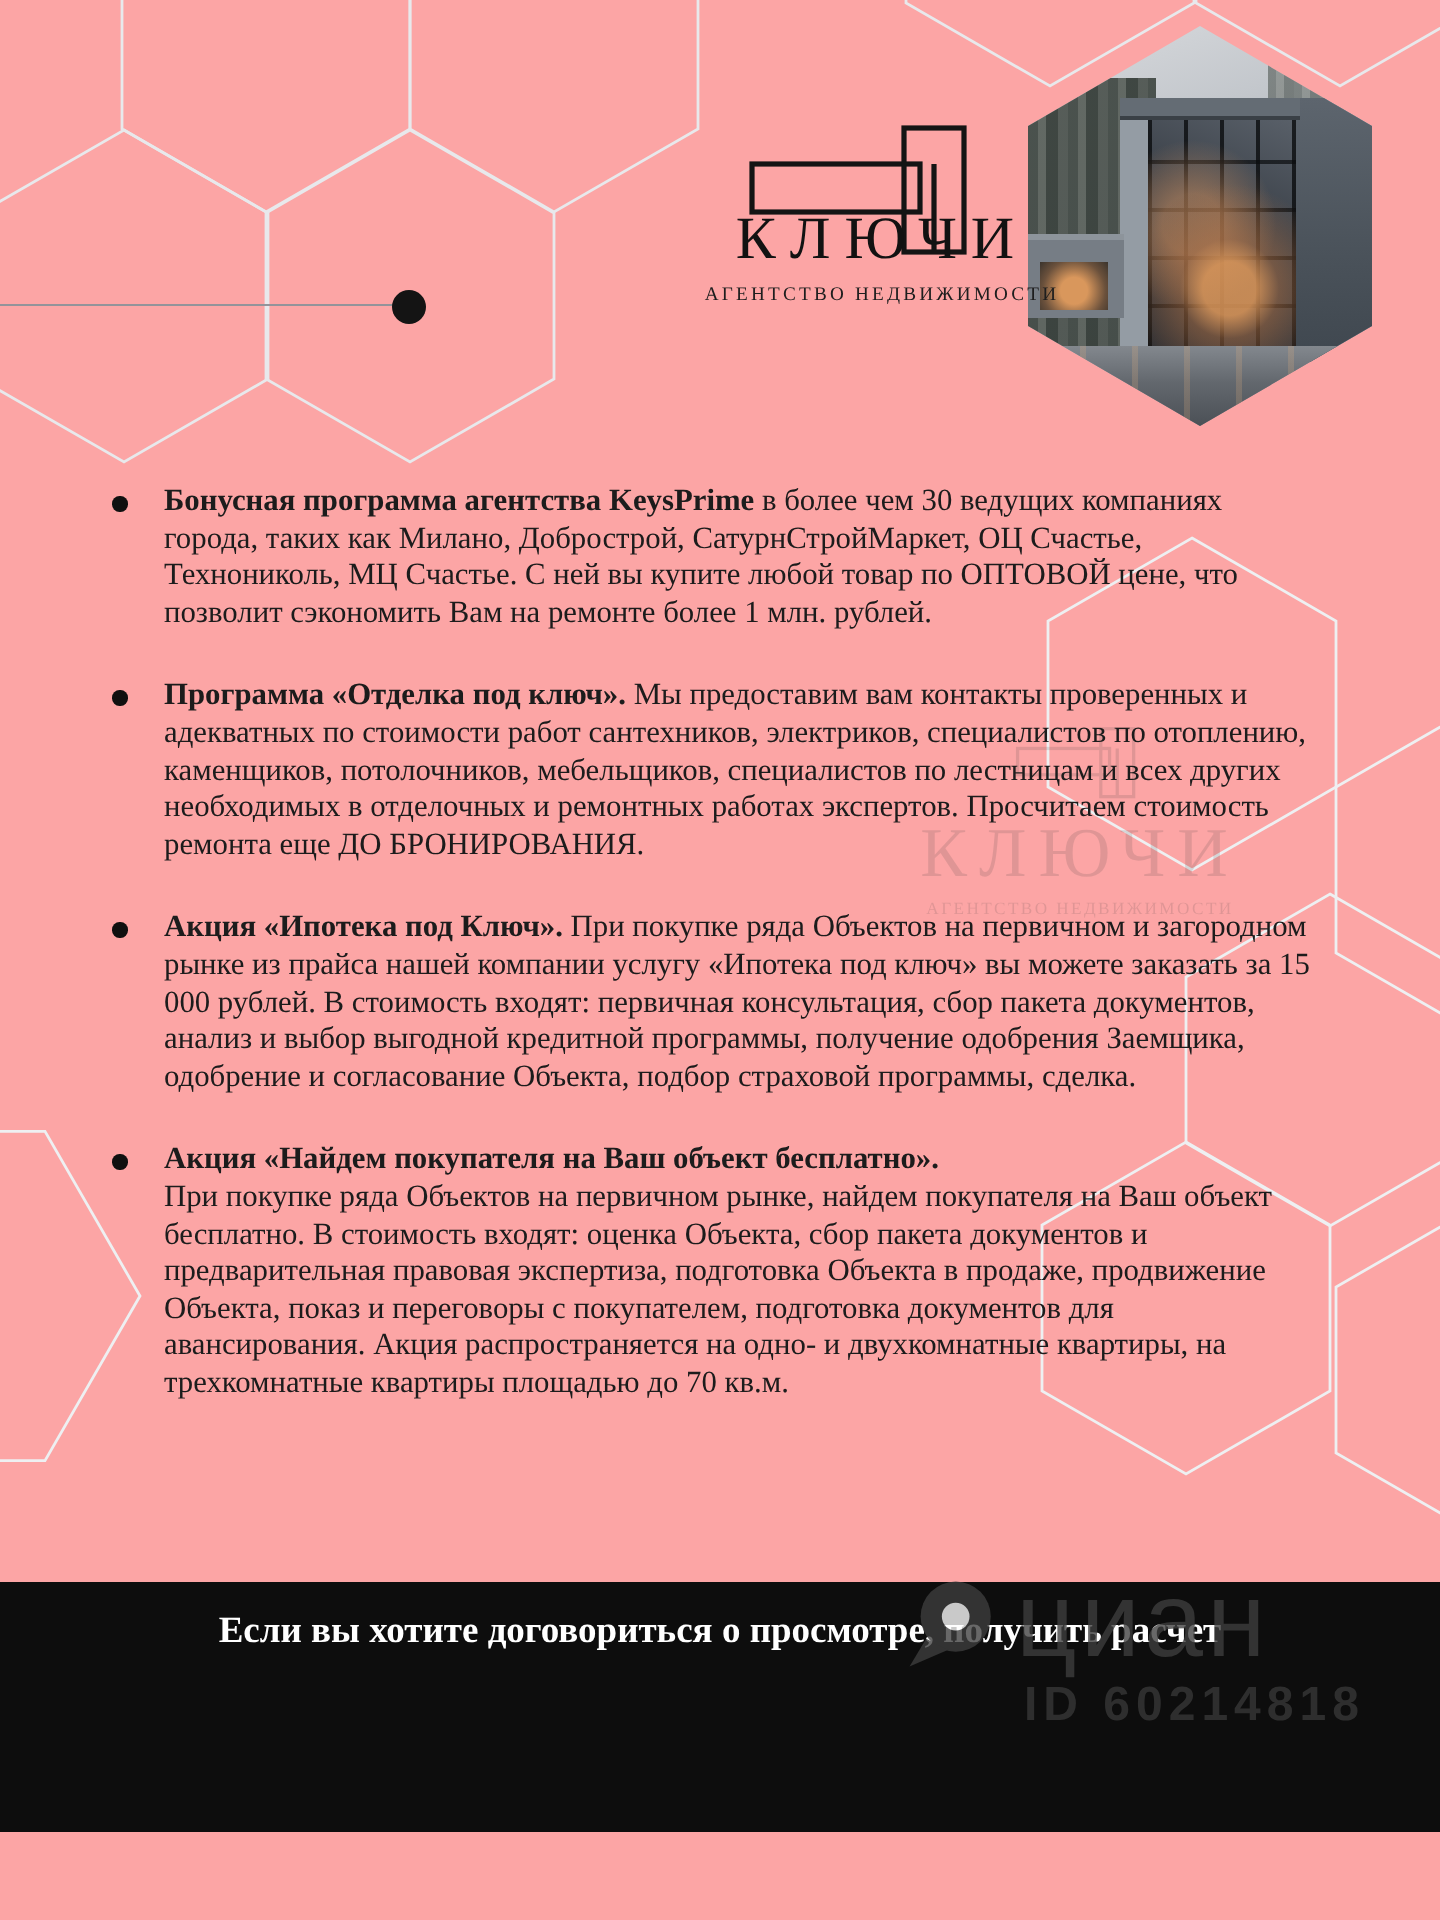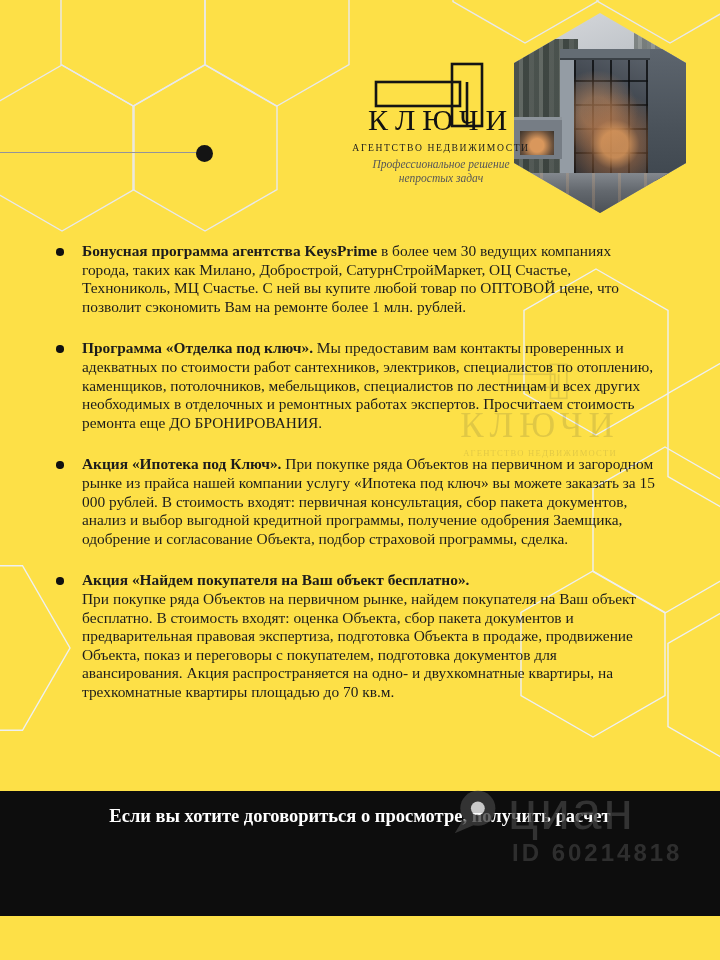--- a/index.html
+++ b/index.html
@@ -1,16 +1,16 @@
 <!DOCTYPE html>
 <html><head>
 <meta charset="utf-8">
 <style>
   html,body{margin:0;padding:0;background:#ffffff;}
-  .page{position:relative;width:720px;height:960px;background:#fde047;overflow:hidden;
+  .page{position:relative;width:720px;height:960px;background:#fca5a5;overflow:hidden;
         font-family:"Liberation Serif","DejaVu Serif",serif;color:#1c1c1c;}
 
   
   .hex-bg{position:absolute;left:0;top:0;z-index:0;}
 
   
   .decor-line{position:absolute;left:0;top:152px;width:198px;height:1px;background:#93939a;z-index:1;}
   .decor-dot{position:absolute;left:196px;top:145px;width:17px;height:17px;border-radius:50%;background:#141414;z-index:1;}
 
   
@@ -104,24 +104,20 @@
 
   <svg class="logo-art" width="130" height="84" viewBox="0 0 130 84">
     <g fill="none" stroke="#141414" stroke-width="2.6">
       <rect x="8" y="26" width="84" height="24"></rect>
       <rect x="84" y="8" width="30" height="62"></rect>
       <line x1="99" y1="26" x2="99" y2="70"></line>
     </g>
   </svg>
   <div class="logo-title">КЛЮЧИ</div>
   <div class="logo-subtitle">АГЕНТСТВО НЕДВИЖИМОСТИ</div>
-  <div class="logo-tagline">
-    <div>Профессиональное решение</div>
-    <div>непростых задач</div>
-  </div>
 
   <div class="house">
     <div class="hp-trees"></div>
     <div class="hp-trees-r"></div>
     <div class="hp-bld">
       <div class="hp-bld-right"></div>
       <div class="hp-glass"></div>
       <div class="hp-canopy"></div>
     </div>
     <div class="hp-wing">

